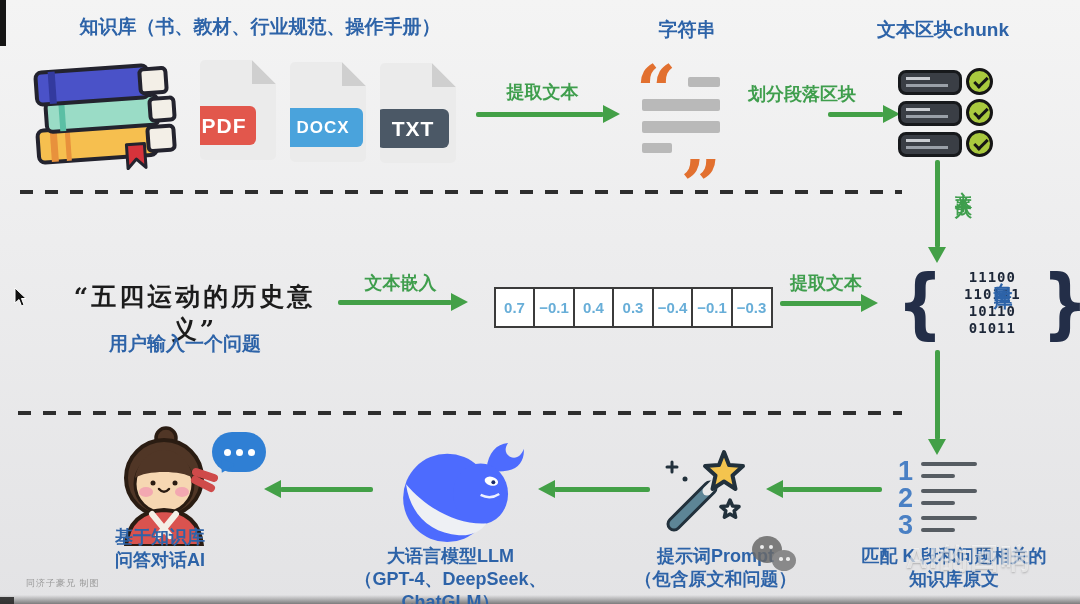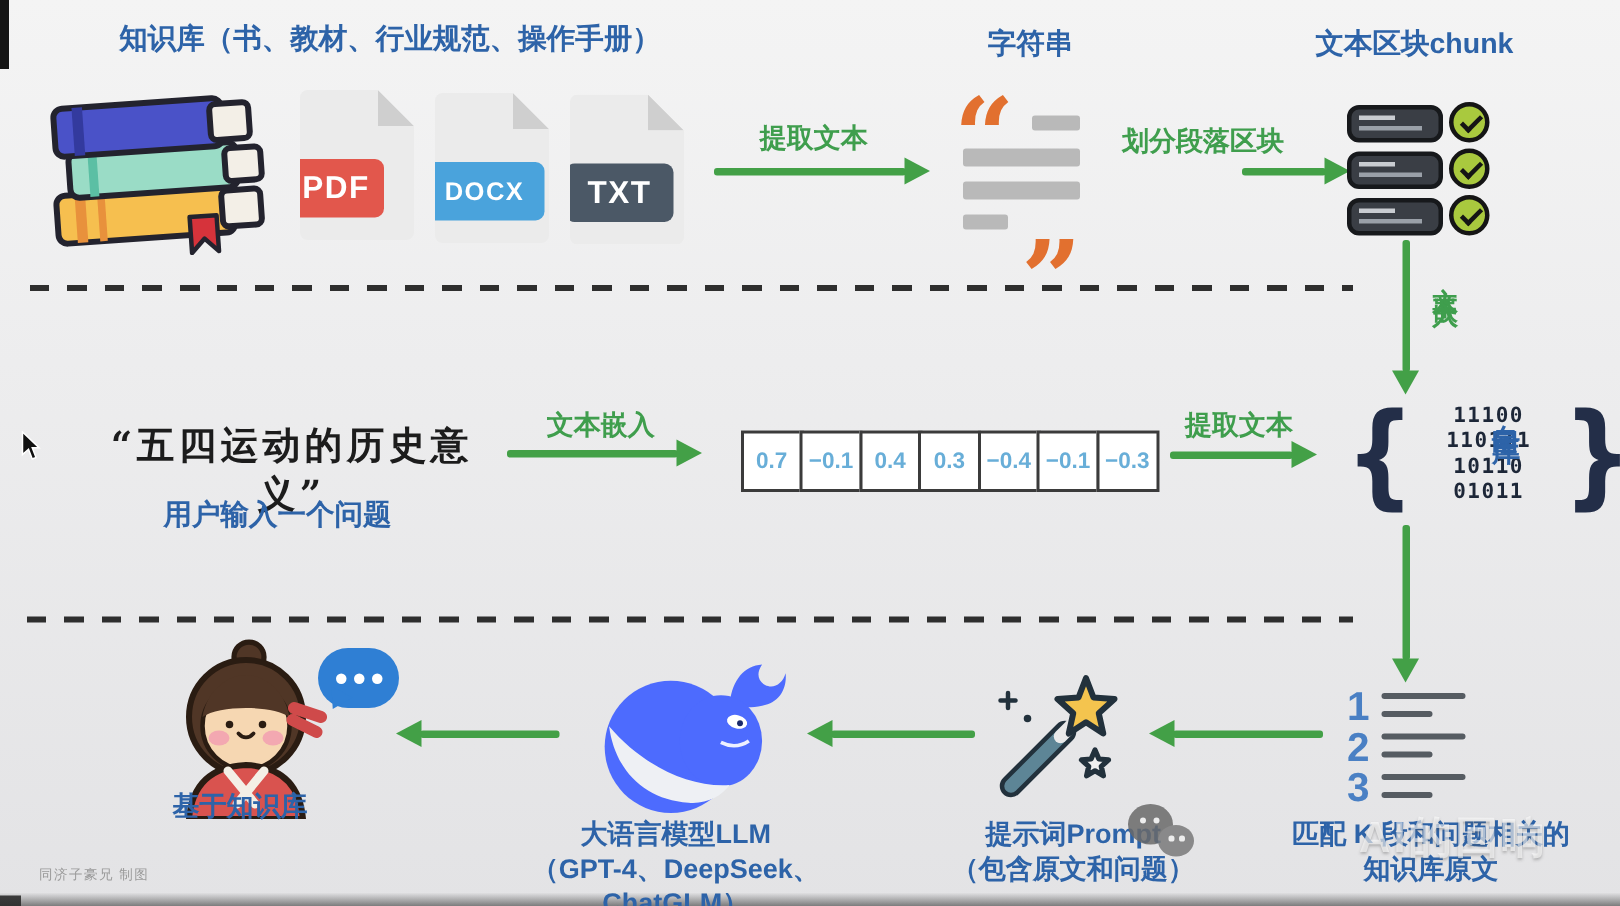--- a/index.html
+++ b/index.html
@@ -248,20 +248,21 @@
     <path d="M16,120 C18,96 32,85 54,84 C76,85 90,96 92,120 Z" fill="#d9534f" stroke="#2a1c12" stroke-width="4"></path>
     <path d="M42,88 L60,110 M66,88 L48,110" stroke="#f4efe6" stroke-width="6" stroke-linecap="round"></path>
   </svg>
   <div class="bubble" style="left:212px;top:432px;">
     <i></i>
       <i></i>
       <i></i>
   </div>
   <div class="cap cap-sm" style="left:95px;top:526px;width:130px;">
     <div>基于知识库</div>
+    <div>问答对话AI</div>
   </div>
 
   <div class="abs" style="left:752px;top:536px;width:46px;height:42px;opacity:.85;">
     <div class="wm-bub" style="left:0;top:0;width:30px;height:27px;"></div>
     <div class="wm-dot" style="left:8px;top:9px;width:4px;height:4px;"></div>
     <div class="wm-dot" style="left:17px;top:9px;width:4px;height:4px;"></div>
     <div class="wm-bub" style="left:20px;top:14px;width:24px;height:21px;background:#7a7a7a;"></div>
     <div class="wm-dot" style="left:27px;top:21px;width:3.5px;height:3.5px;"></div>
     <div class="wm-dot" style="left:34px;top:21px;width:3.5px;height:3.5px;"></div>
   </div>

